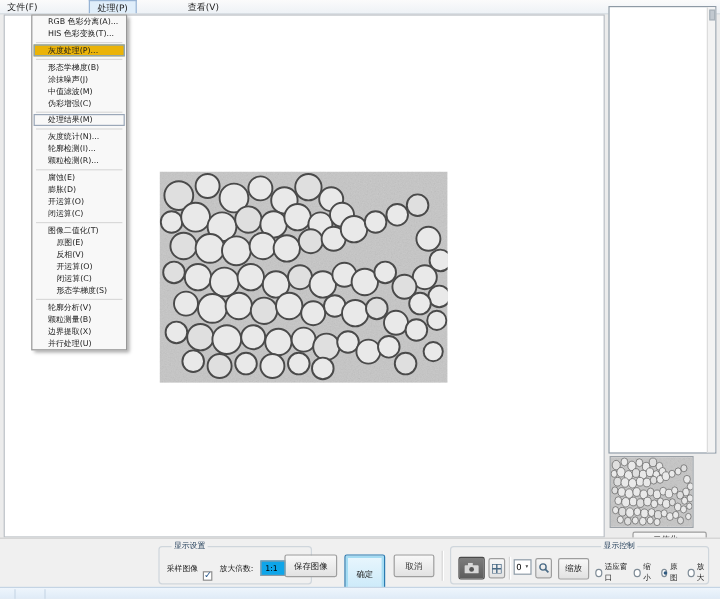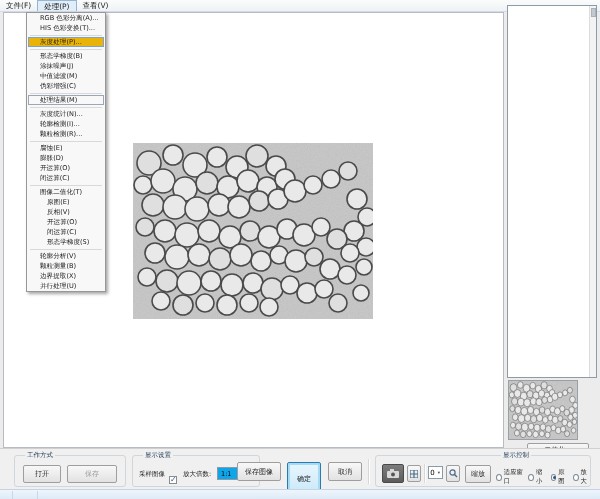--- a/index.html
+++ b/index.html
@@ -3,21 +3,21 @@
 <meta charset="utf-8">
 <style>
   * { margin:0; padding:0; box-sizing:border-box; }
   html,body { width:600px; height:499px; overflow:hidden;
     font-family:"DejaVu Sans", sans-serif; background:#ececec; }
   .abs { position:absolute; }
 
   
   #menubar { left:0; top:0; width:600px; height:12px;
     background:linear-gradient(#fbfbfb,#eef2f6); border-bottom:1px solid #d4dbe2;
-    display:flex; align-items:stretch; font-size:7.5px; color:#222; }
+    display:flex; align-items:stretch; font-size:7.5px; color:#222;gap:37px; }
   .mb-item { padding:1px 6px 0 6px; line-height:10px; cursor:default; }
   .mb-item.open { background:#e0eefa; border:1px solid #98b4d4; border-bottom:none; }
 
   
   #main-panel { left:3px; top:12px; width:501px; height:436px;
     background:#ffffff; border:1px solid #b7bcc2; }
 
   
   #dropdown { left:26px; top:12px; width:80px; background:#f8f8f8;
     border:1px solid #979797; box-shadow:2px 2px 3px rgba(0,0,0,.35);
@@ -253,25 +253,20 @@
 
 <div id="orig-thumb" class="abs">
   <svg width="68" height="58" viewBox="0 0 240 176" preserveAspectRatio="none">
     <use href="#pgroup"></use>
   </svg>
 </div>
 <div id="preview-btn" class="abs btn">二值化...</div>
 
 <div id="bottom-bar" class="abs">
 
-  <div class="groupbox" style="left:14px; top:6px; width:112px; height:32px;">
-    <div class="gb-label">工作方式</div>
-    <div class="btn abs" style="left:8px; top:9px; width:38px; height:18px;">打开</div>
-    <div class="btn disabled abs" style="left:52px; top:9px; width:50px; height:18px;">保存</div>
-  </div>
 
   <div class="groupbox" style="left:132px; top:6px; width:128px; height:32px;">
     <div class="gb-label">显示设置</div>
     <span class="small-label abs" style="left:6px; top:13px;">采样图像</span>
     <span class="checkbox checked abs" style="left:36px; top:13px;"></span>
     <span class="small-label abs" style="left:50px; top:13px;">放大倍数:</span>
     <div class="combobox abs" style="left:84px; top:11px; width:38px;">
       <span class="cb-value">1:1</span>
       <span class="cb-arrow">▼</span>
     </div>

